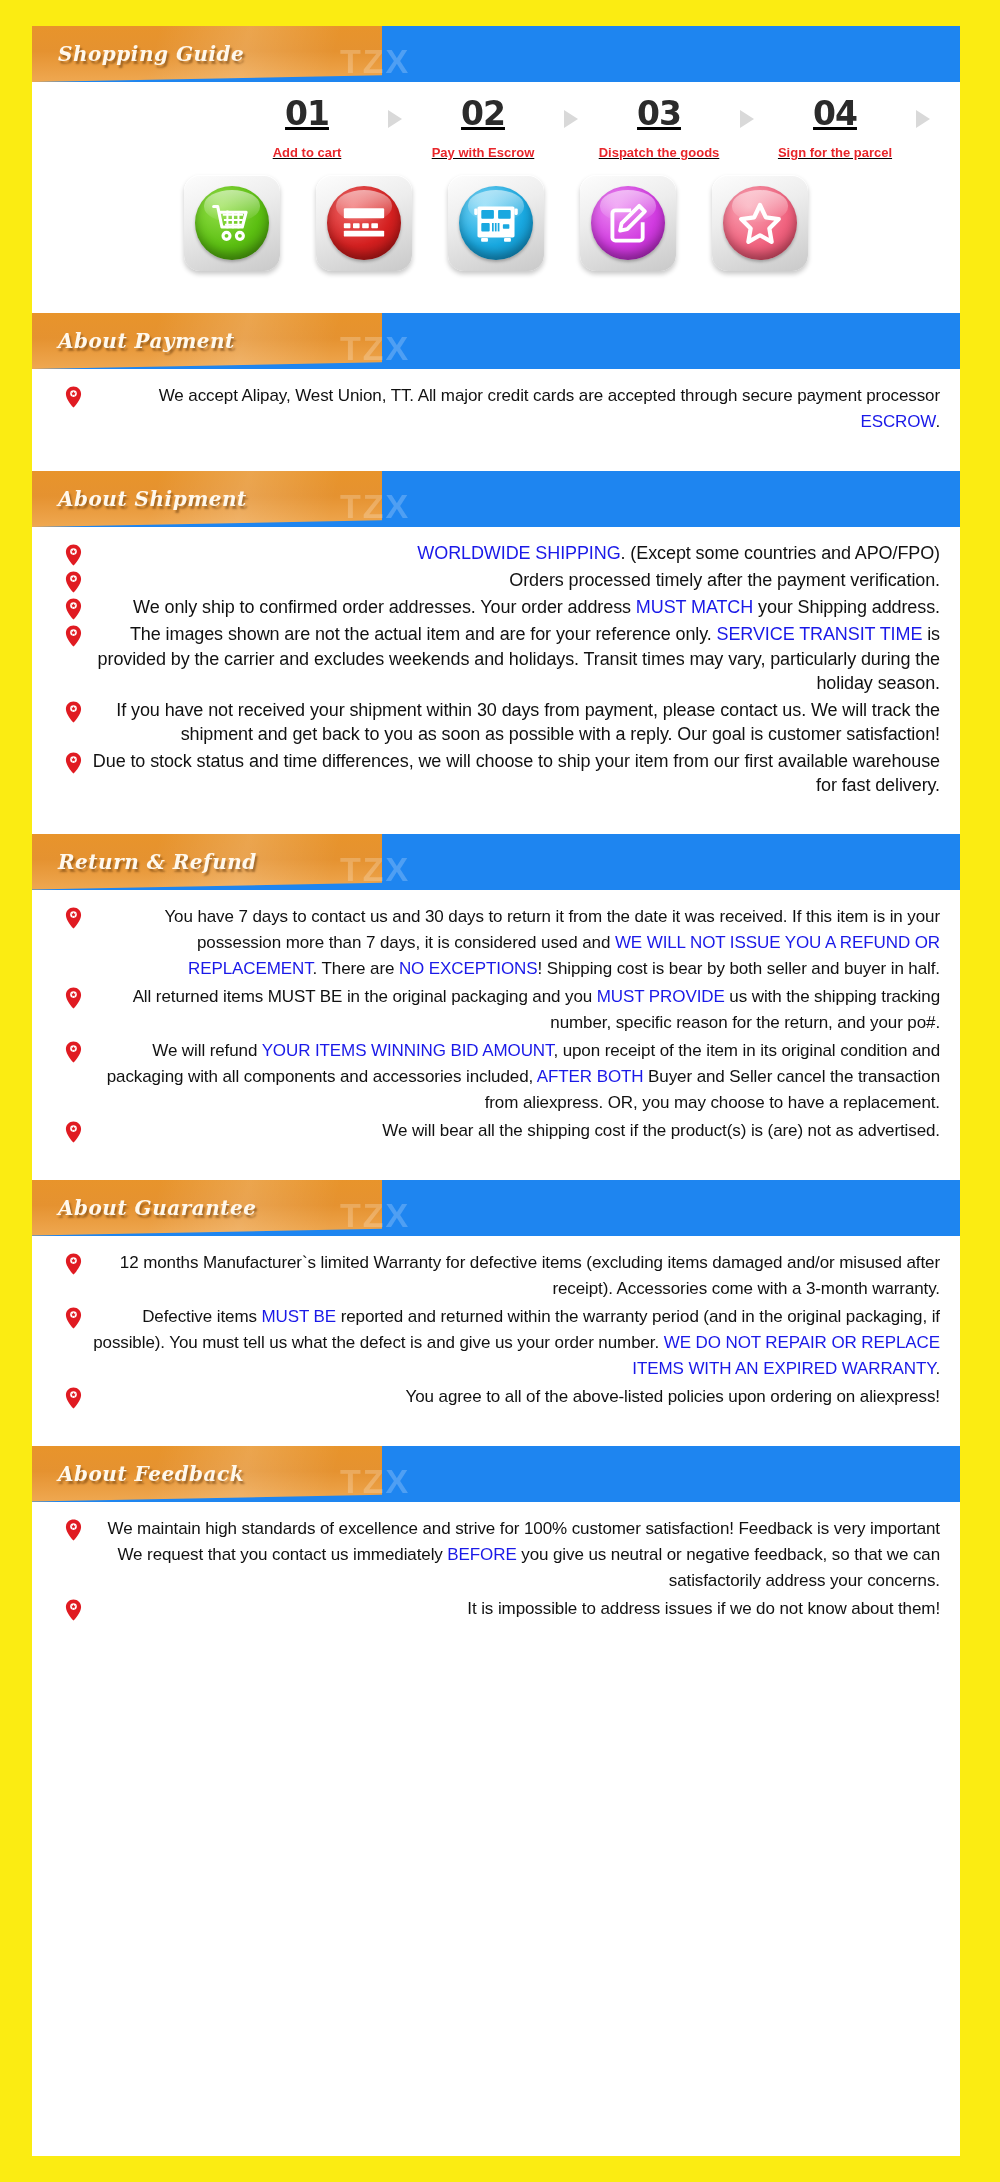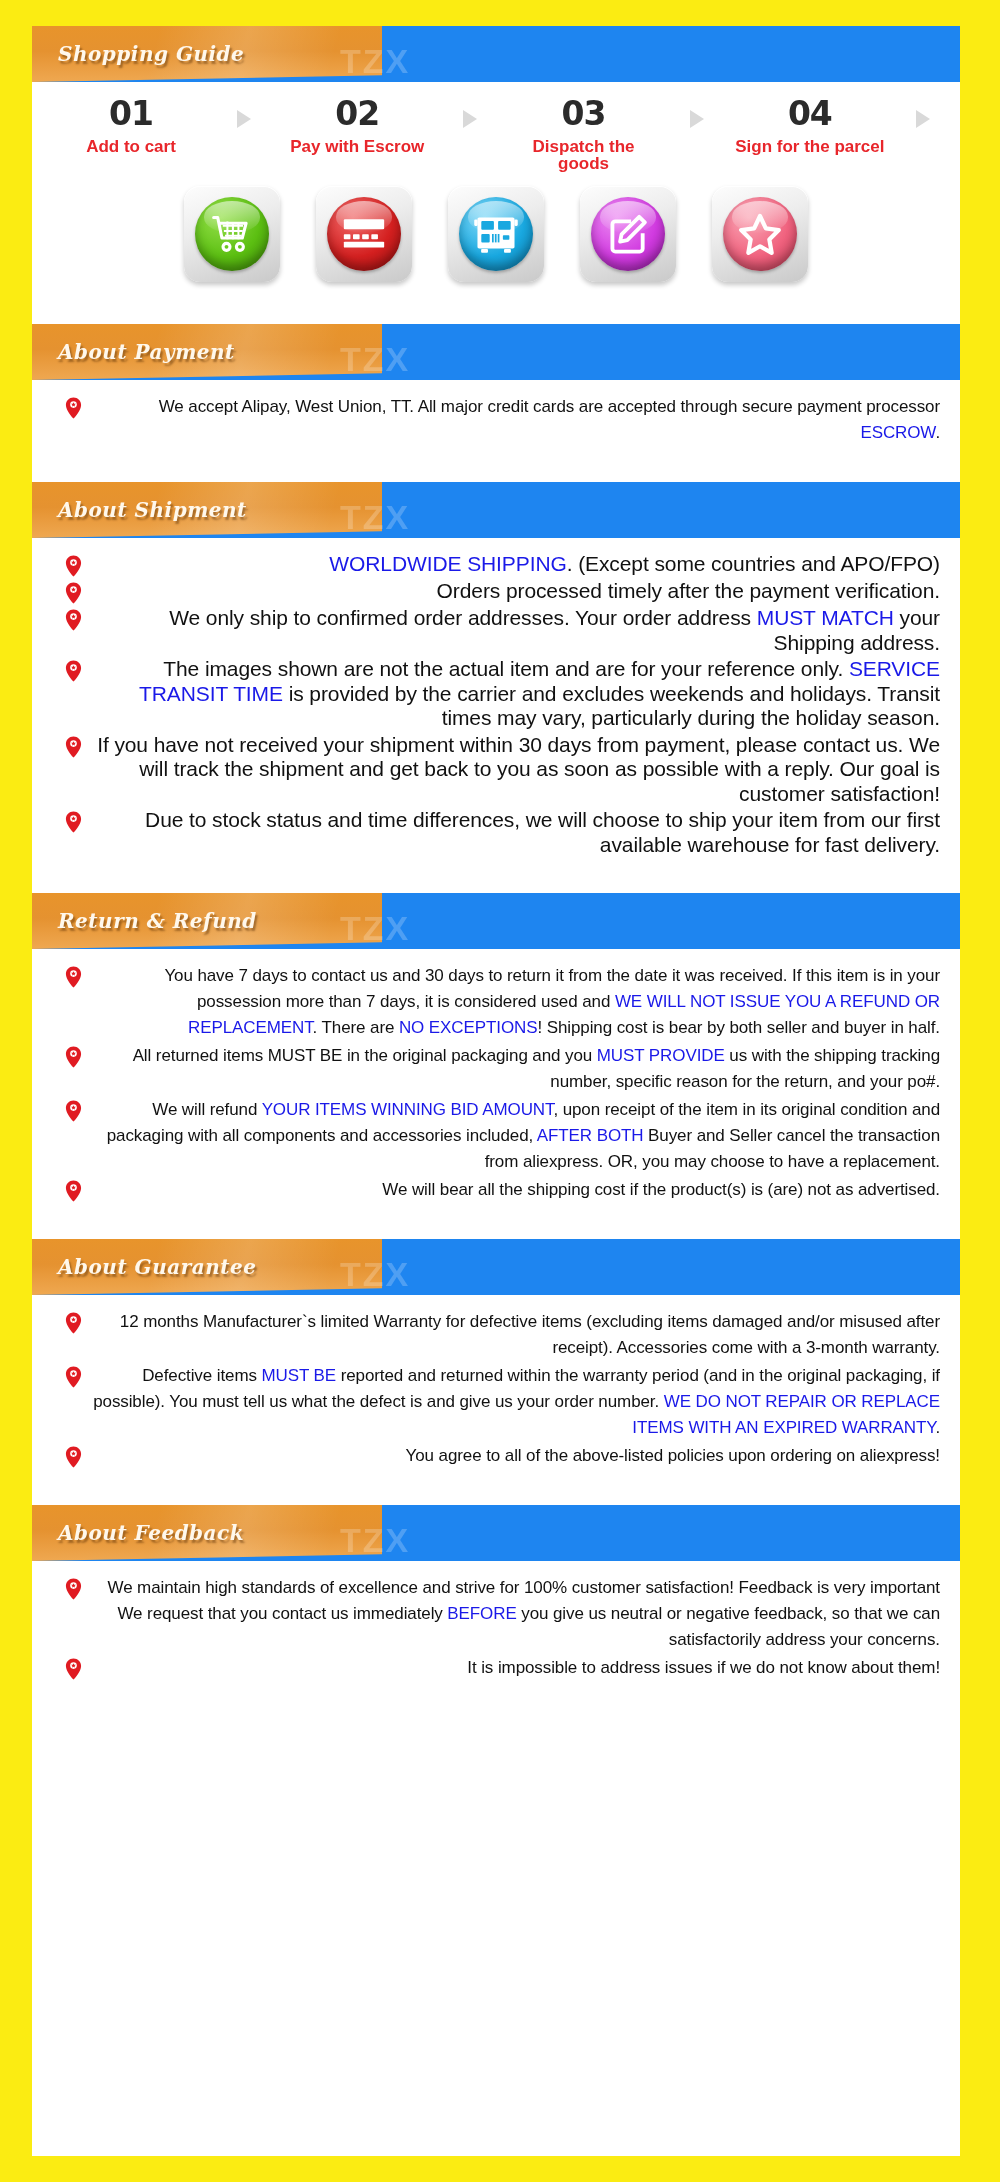--- a/index.html
+++ b/index.html
@@ -70,41 +70,42 @@
     letter-spacing: 2px;
     pointer-events: none;
   }
 
   
   .guide-body { padding: 0 0 14px 0; background: #fff; }
 
   .steps {
     display: flex;
     align-items: flex-start;
-    justify-content: space-between;
+    justify-content: flex-end;
     padding: 14px 24px 0 24px;
+    text-decoration: underline;
   }
   .step {
     display: flex;
     flex-direction: column;
     align-items: center;
     width: 150px;
   }
   .step-num {
     font-family: "DejaVu Sans", sans-serif;
     font-weight: bold;
     font-size: 33px;
     color: #2B2B2B;
     letter-spacing: -1px;
     line-height: 36px;
   }
   .step-label {
-    margin-top: 6px;
+    margin-top: 12px;
     color: #E8262B;
-    font-size: 17px;
+    font-size: 13px;
     font-weight: bold;
     text-align: center;
     line-height: 17px;
   }
   .arrow {
     width: 26px;
     margin-top: 14px;
     display: flex;
     justify-content: center;
     flex: 0 0 26px;
@@ -172,21 +173,21 @@
     display: flex;
     justify-content: center;
   }
   .bullet-text {
     flex: 1;
     color: #111111;
     font-size: 17px;
     line-height: 26px;
     letter-spacing: -0.1px;
   }
-  .sm .bullet-text { font-size: 21px; line-height: 24.5px; }
+  .sm .bullet-text { font-size: 18px; line-height: 24.5px; }
   .hl { color: #1A19E8; }
 
   .tail-space { height: 10px; }
 </style>
 </head>
 <body>
 
 <div class="page">
 
   <div class="banner" style="margin-top:0">

